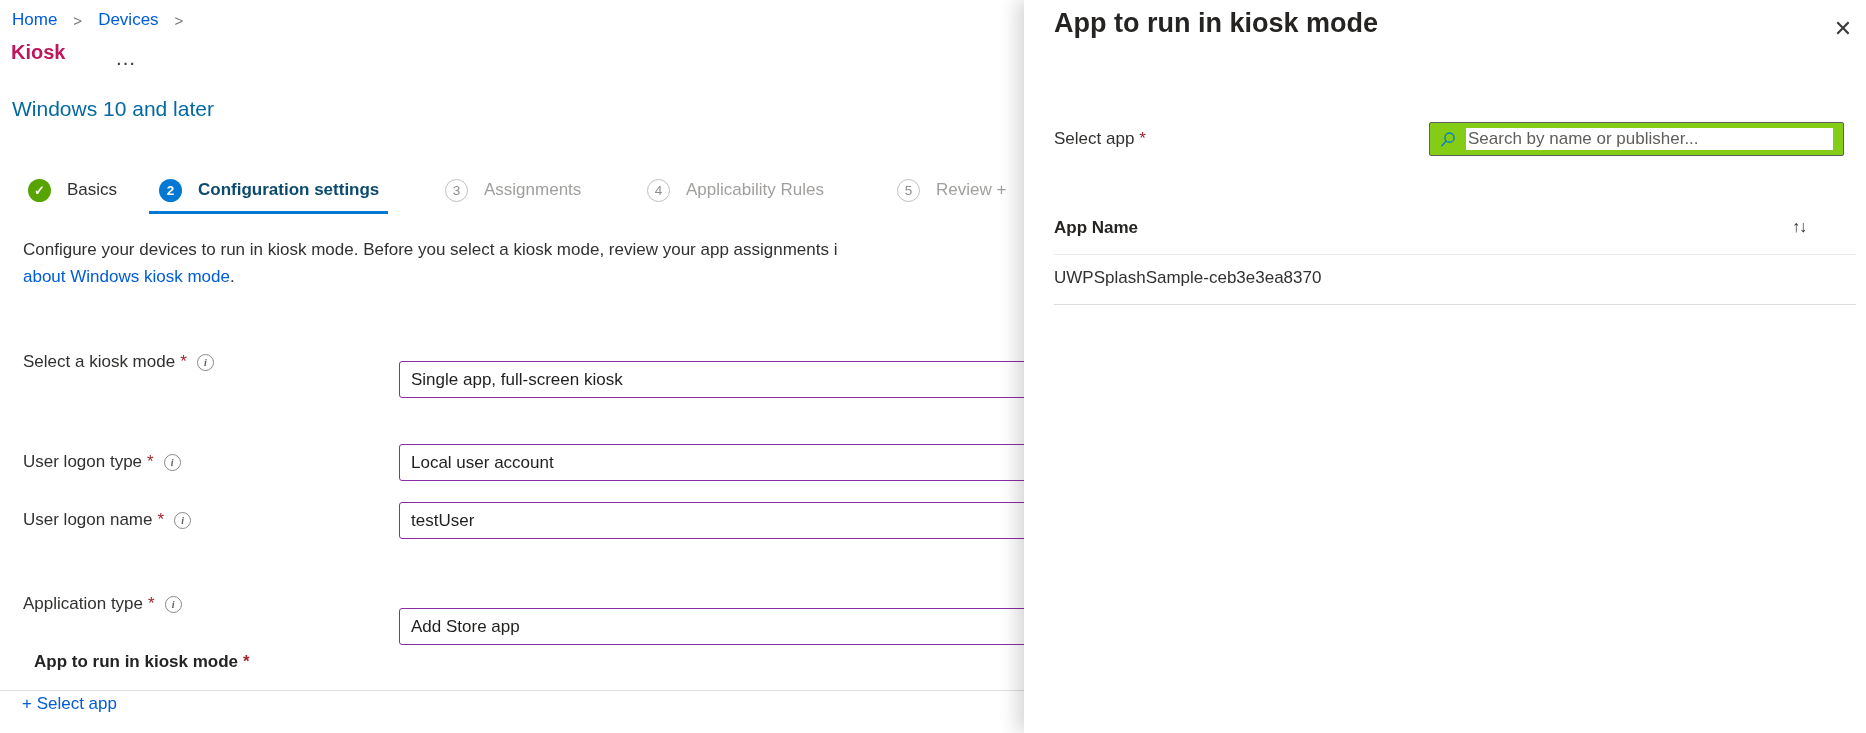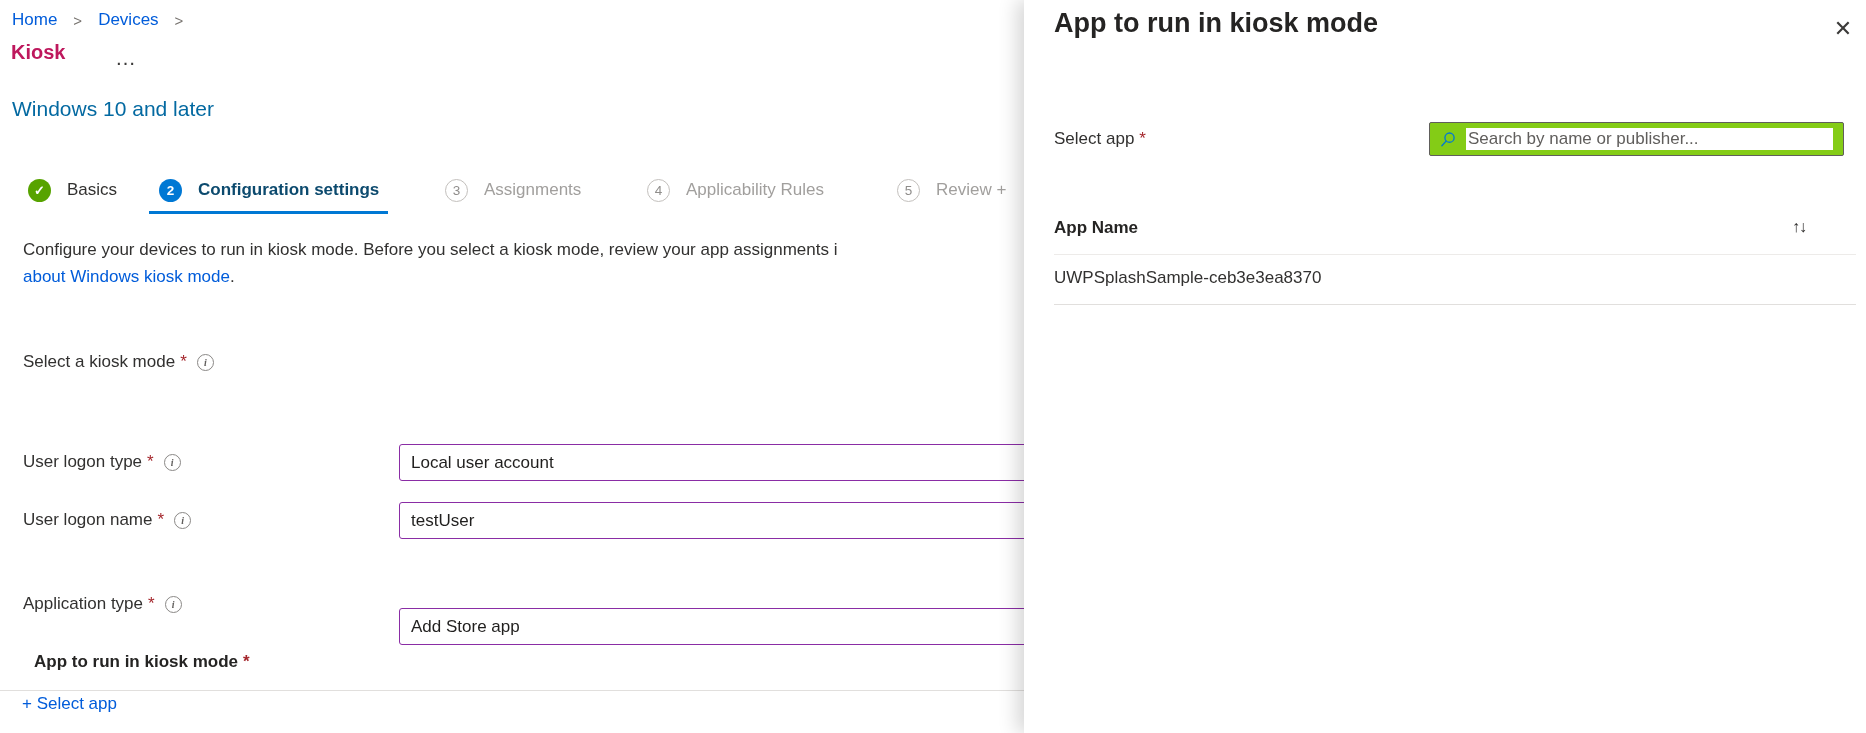--- a/index.html
+++ b/index.html
@@ -118,20 +118,21 @@
   <div class="desc">
     <div>Configure your devices to run in kiosk mode. Before you select a kiosk mode, review your app assignments i</div>
     <div><a class="link">about Windows kiosk mode</a><span>.</span></div>
   </div>
 
   <div class="frow" id="frow-0">
     <span>Select a kiosk mode</span>
       <span class="req">*</span>
     <span class="info">i</span>
   </div>
+  <input class="finput" id="finput-0" readonly="" value="Single app, full-screen kiosk" style="">
 
   <div class="frow" id="frow-1">
     <span>User logon type</span>
       <span class="req">*</span>
     <span class="info">i</span>
   </div>
   <input class="finput" id="finput-1" readonly="" value="Local user account" style="">
 
   <div class="frow" id="frow-2">
     <span>User logon name</span>

